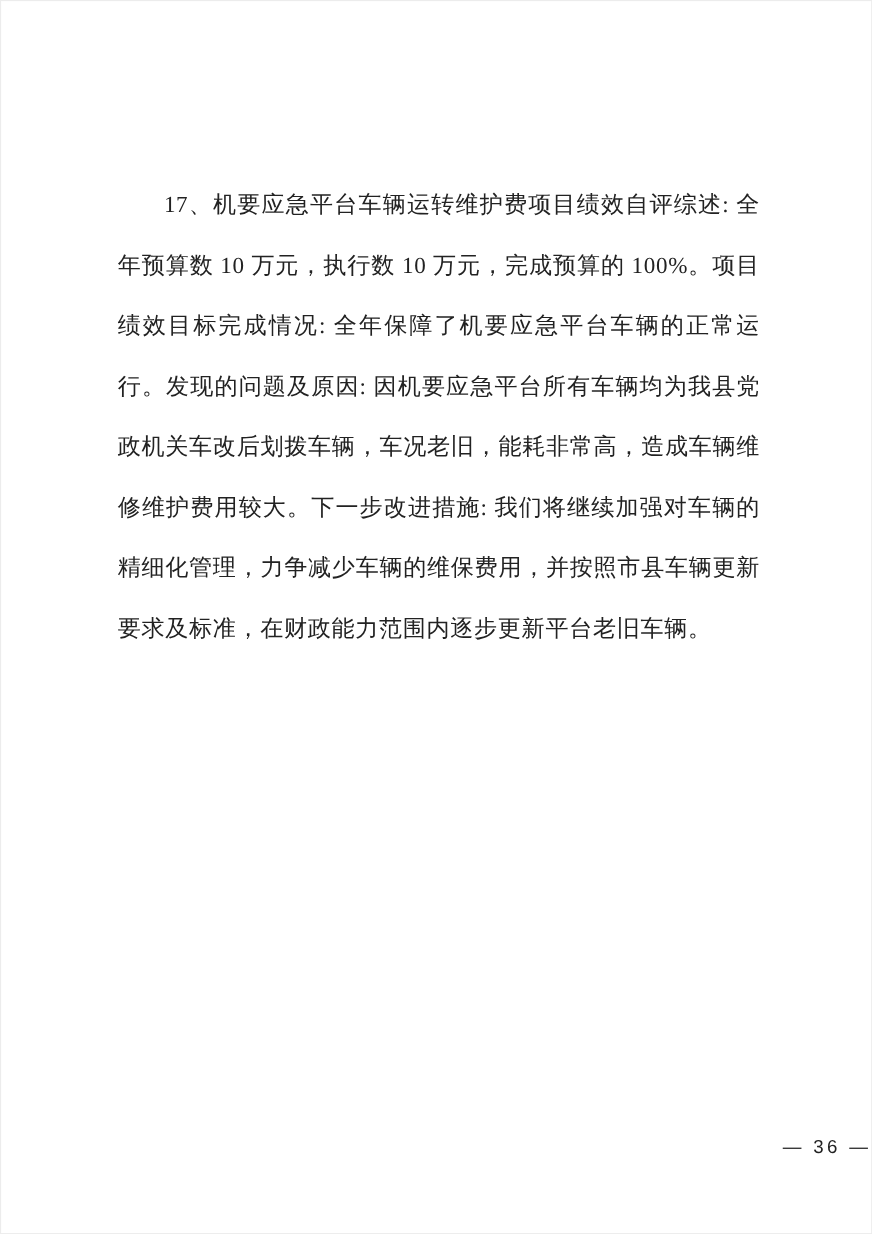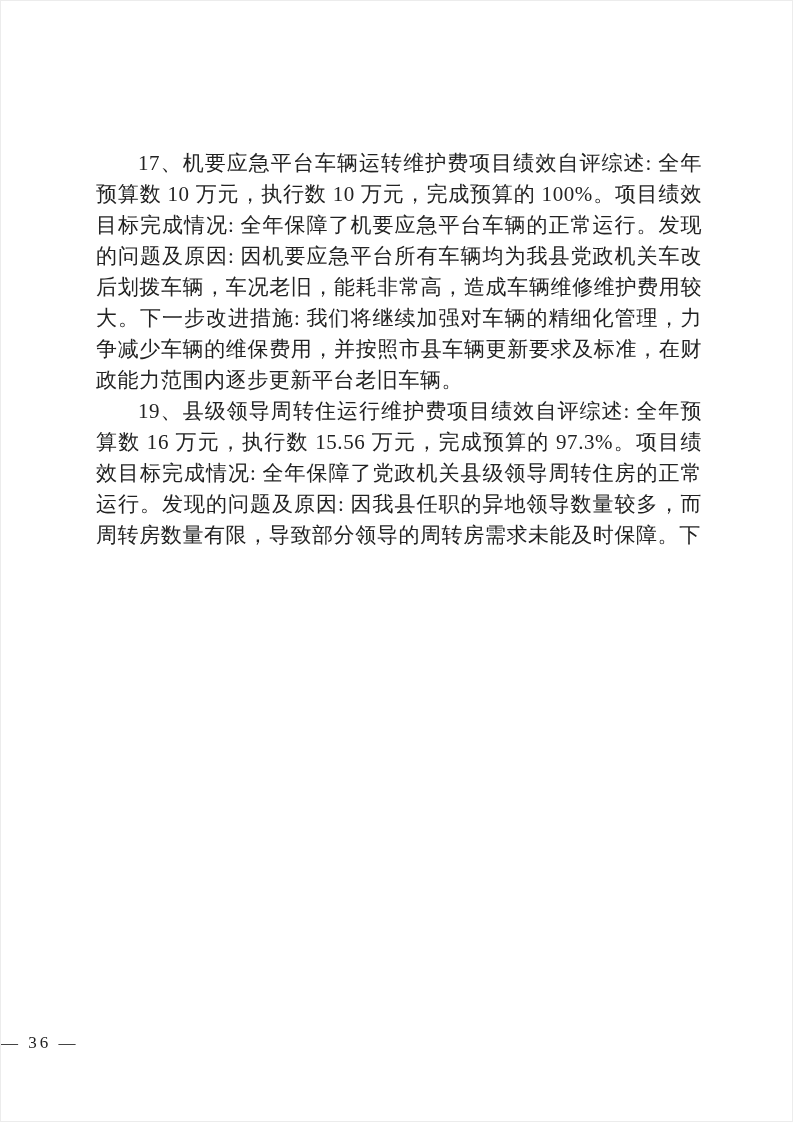--- a/index.html
+++ b/index.html
@@ -18,45 +18,44 @@
     box-sizing: border-box;
     overflow: hidden;
   }
   .content {
     position: absolute;
     top: 147px;
     left: 95px;
     width: 606px;
   }
   .content p {
-    margin: 0;
+    margin: 11px;
     padding: 0;
     font-size: 21px;
-    line-height: 31px;
+    line-height: 55px;
     color: #222222;
     text-align: justify;
     text-justify: inter-character;
     text-indent: 2em;
     letter-spacing: 0.6px;
     word-break: break-all;
   }
   .page-number {
     position: absolute;
     top: 1032px;
     left: 0;
     width: 100%;
-    text-align: left;
+    text-align: right;
     font-size: 17px;
     letter-spacing: 3px;
     color: #222222;
-    font-family: Liberation Serif, serif;
+    font-family: Liberation Sans, sans-serif;
   }
 </style>
 </head>
 <body>
 
 <div class="page">
   <div class="content">
     <p>17、机要应急平台车辆运转维护费项目绩效自评综述: 全年预算数 10 万元，执行数 10 万元，完成预算的 100%。项目绩效目标完成情况: 全年保障了机要应急平台车辆的正常运行。发现的问题及原因: 因机要应急平台所有车辆均为我县党政机关车改后划拨车辆，车况老旧，能耗非常高，造成车辆维修维护费用较大。下一步改进措施: 我们将继续加强对车辆的精细化管理，力争减少车辆的维保费用，并按照市县车辆更新要求及标准，在财政能力范围内逐步更新平台老旧车辆。</p>
-    <p>19、县级领导周转住运行维护费项目绩效自评综述: 全年预算数 16 万元，执行数 15.56 万元，完成预算的 97.3%。项目绩效目标完成情况: 全年保障了党政机关县级领导周转住房的正常运行。发现的问题及原因: 因我县任职的异地领导数量较多，而周转房数量有限，导致部分领导的周转房需求未能及时保障。下</p>
   </div>
   <div class="page-number">— 36 —</div>
 </div>
 
 </body></html>

